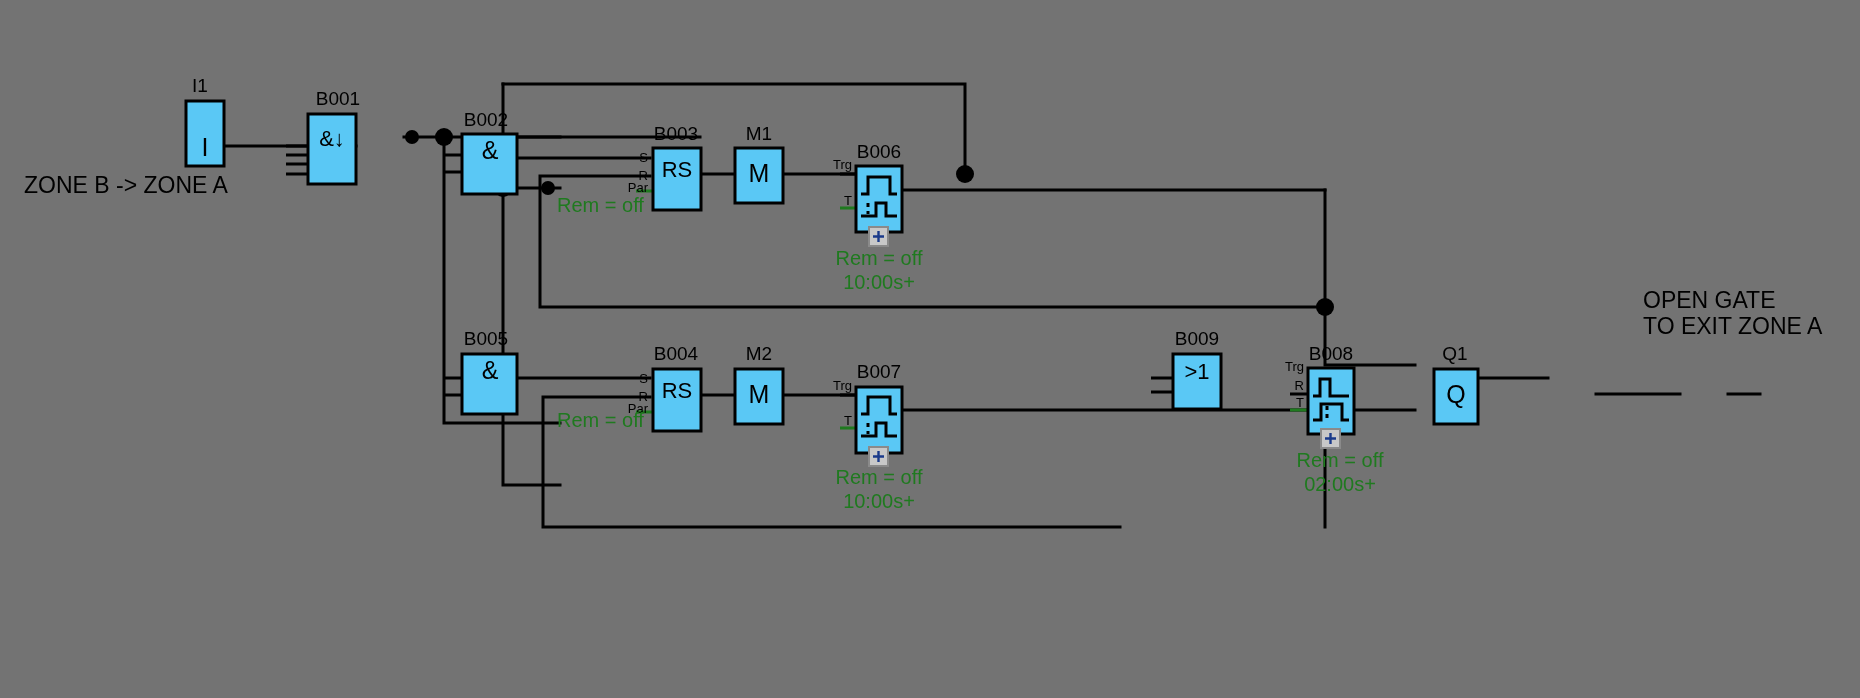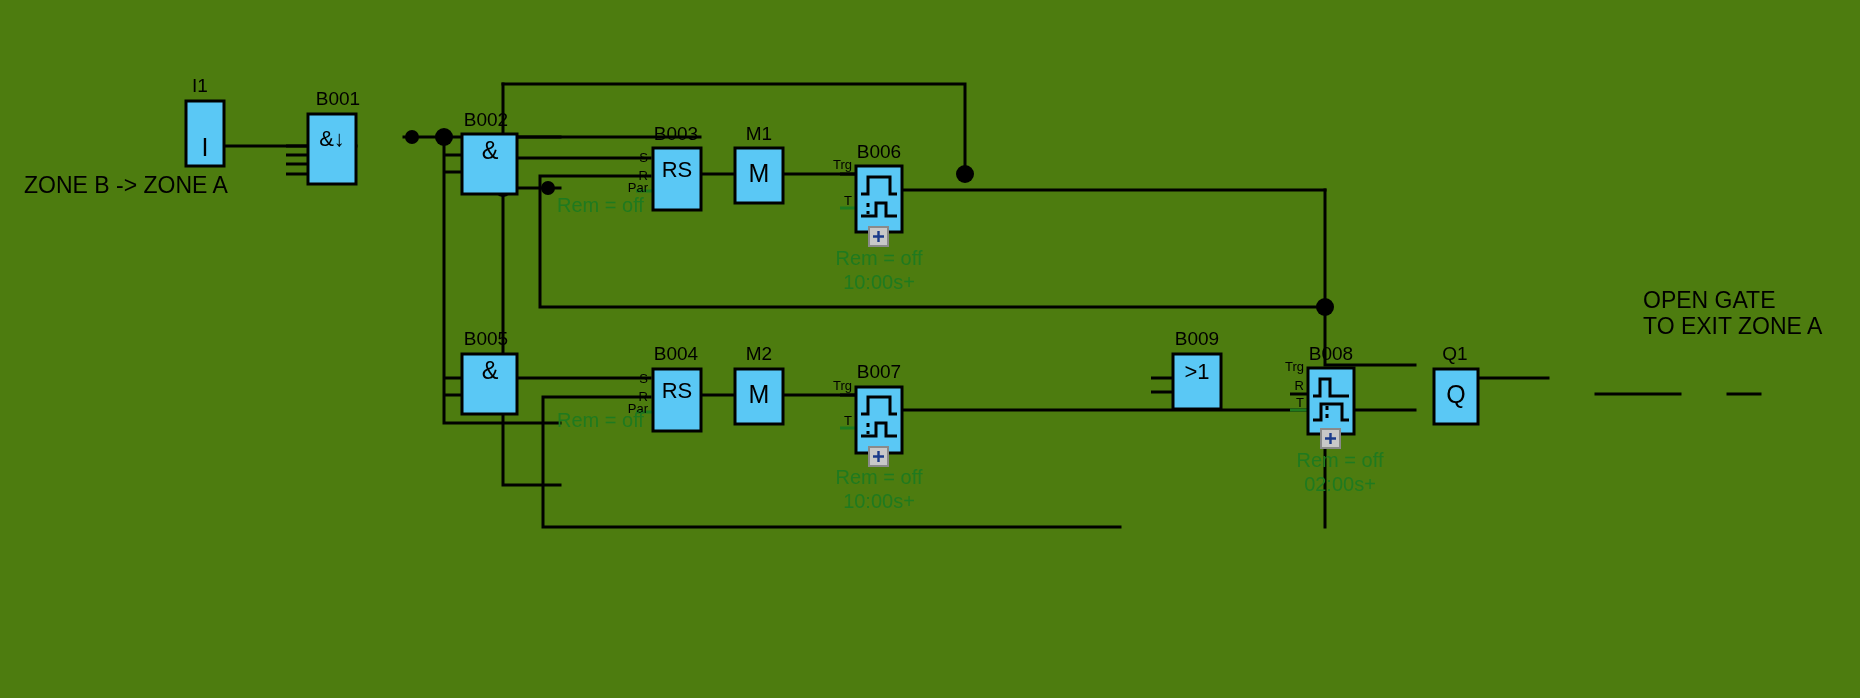--- a/index.html
+++ b/index.html
@@ -23,21 +23,21 @@
   .green{font-family:"Liberation Sans",sans-serif;font-size:20px;fill:#1f7a1f;}
   .cmt{font-family:"Liberation Sans",sans-serif;font-size:23px;fill:#000;}
   .plusbox{fill:#c8c8c8;stroke:#8a8a8a;stroke-width:2;}
   .plusglyph{stroke:#1a3a8a;stroke-width:2.4;}
   .tsym{stroke:#000;stroke-width:3;fill:none;stroke-linejoin:miter;stroke-linecap:butt;}
   .tsym-d{stroke:#000;stroke-width:3;fill:none;stroke-dasharray:4 4;}
 </style>
 </head>
 <body style="background: rgb(200, 200, 200);">
 
-<div id="stage" style="background: #4d7c0f;">
+<div id="stage" style="background: #737373;">
 
   <svg id="diagram" viewBox="0 0 1860 698">
 
     <g>
 
       <path class="wire" d="M 222 146 L 356 146" style="stroke: rgb(0, 0, 0);"></path>
 
       <path class="wire" d="M 404 137 L 700 137" style="stroke: rgb(0, 0, 0);"></path>
 
       <path class="wire" d="M 444 137 L 444 423 L 560 423" style="stroke: rgb(0, 0, 0);"></path>

